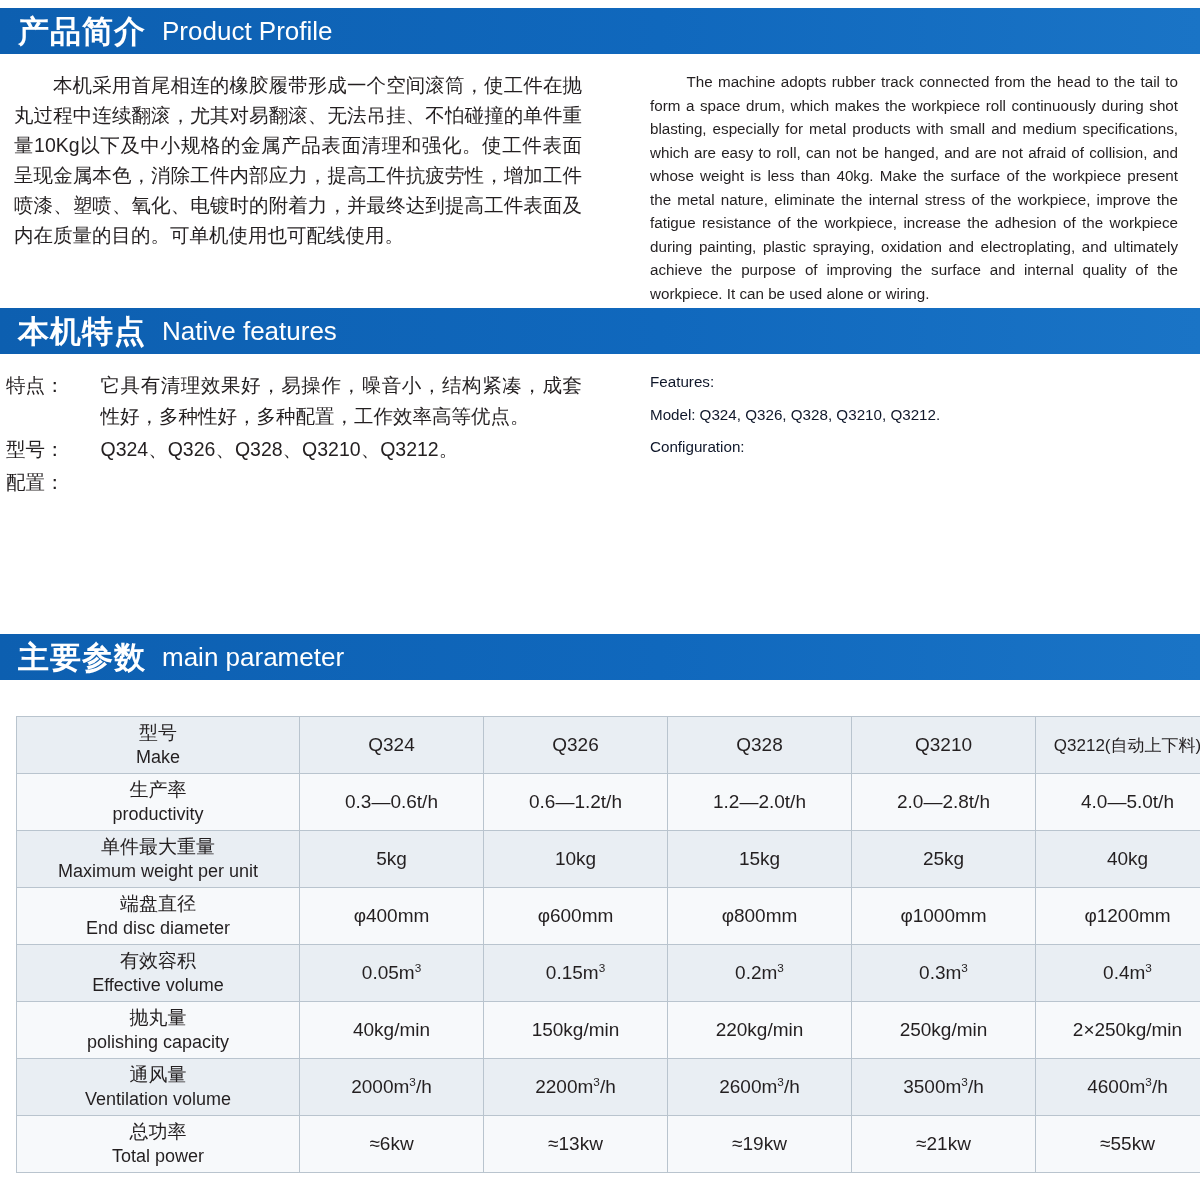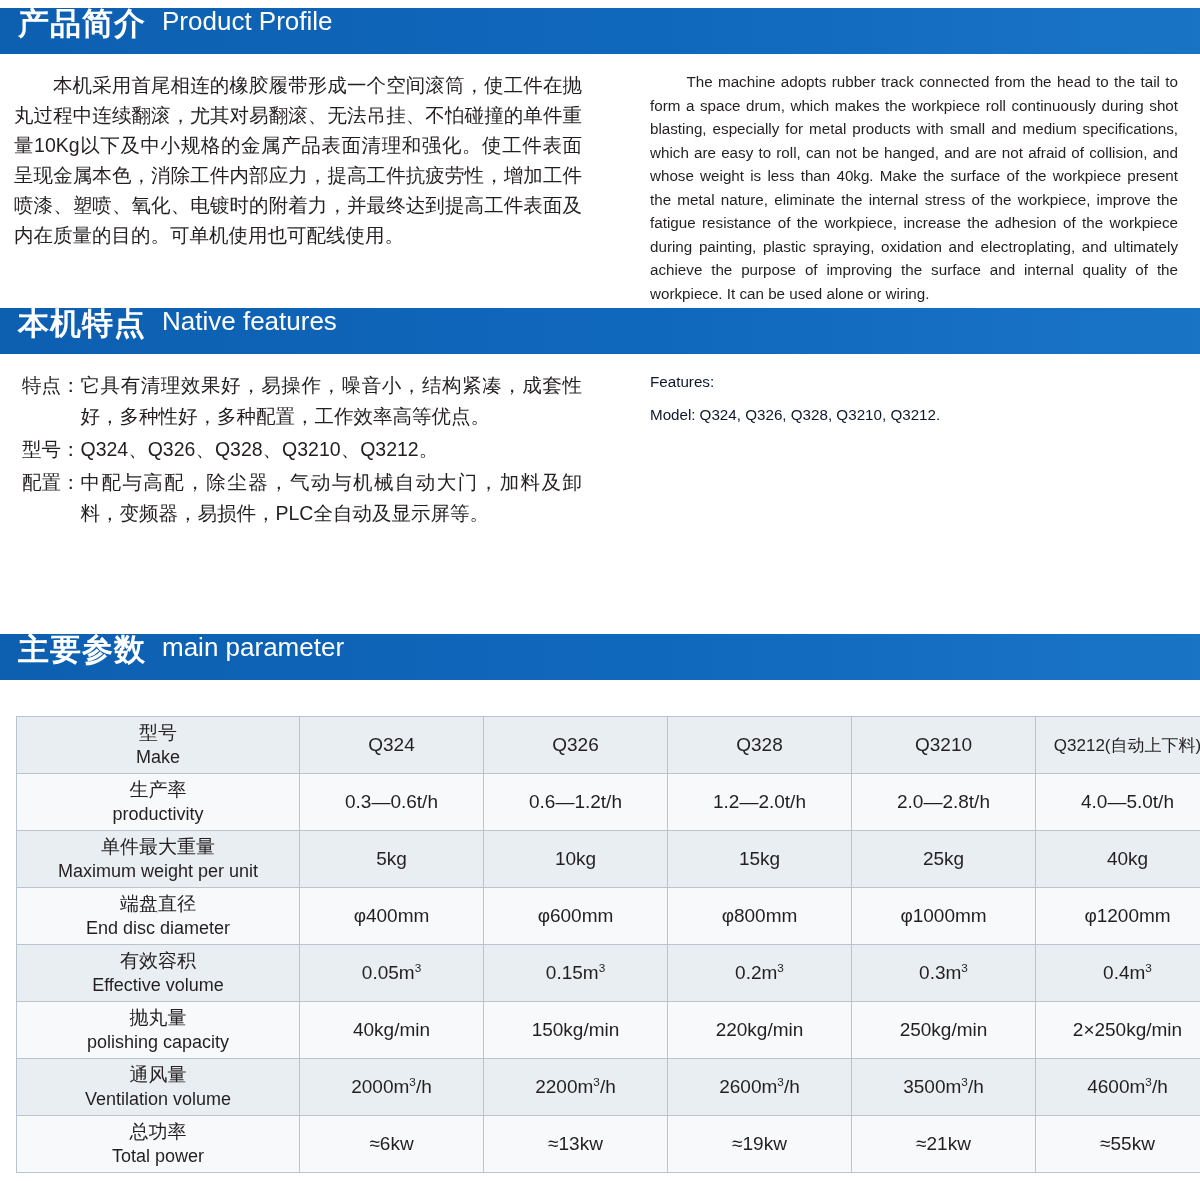--- a/index.html
+++ b/index.html
@@ -18,21 +18,21 @@
 
   
   .section-bar {
     position: absolute;
     left: 0;
     width: 1200px;
     height: 46px;
     background: #0b62b4;
     background: linear-gradient(90deg, #0d5fb0 0%, #1068bd 55%, #1a74c6 100%);
     display: flex;
-    align-items: flex-start;
+    align-items: center;
     box-sizing: border-box;
     padding-left: 18px;
   }
   .section-bar .cn {
     font-size: 31px;
     font-weight: bold;
     color: #ffffff;
     letter-spacing: 1px;
     line-height: 1;
   }
@@ -91,20 +91,21 @@
     margin-bottom: 2px;
   }
   .feat-cn-row .lbl {
     white-space: nowrap;
     flex: 0 0 auto;
   }
   .feat-cn-row .val {
     flex: 1 1 auto;
     text-align: justify;
     text-justify: inter-ideograph;
+    margin-left: 36px;
   }
 
   .feat-en-row {
     display: flex;
     font-size: 15.2px;
     line-height: 23.5px;
     color: #0f172a;
     margin-bottom: 9px;
   }
   .feat-en-row .lbl {
@@ -180,50 +181,50 @@
     <p class="p-en">The machine adopts rubber track connected from the head to the tail to form a space drum, which makes the workpiece roll continuously during shot blasting, especially for metal products with small and medium specifications, which are easy to roll, can not be hanged, and are not afraid of collision, and whose weight is less than 40kg. Make the surface of the workpiece present the metal nature, eliminate the internal stress of the workpiece, improve the fatigue resistance of the workpiece, increase the adhesion of the workpiece during painting, plastic spraying, oxidation and electroplating, and ultimately achieve the purpose of improving the surface and internal quality of the workpiece. It can be used alone or wiring.</p>
   </div>
 </div>
 
 <div class="section-bar" style="top:308px;">
   <span class="cn">本机特点</span>
   <span class="en">Native features</span>
 </div>
 
 <div class="two-col" style="top:370px;">
-  <div class="col-cn" style="padding-left:22px;">
+  <div class="col-cn" style="padding-left:6px;">
 
     <div class="feat-cn-row">
       <span class="lbl">特点：</span>
       <span class="val">它具有清理效果好，易操作，噪音小，结构紧凑，成套性好，多种性好，多种配置，工作效率高等优点。</span>
     </div>
 
     <div class="feat-cn-row">
       <span class="lbl">型号：</span>
       <span class="val">Q324、Q326、Q328、Q3210、Q3212。</span>
     </div>
 
     <div class="feat-cn-row">
       <span class="lbl">配置：</span>
-      <span class="val">中配与高配，除尘器，气动与机械自动大门，加料及卸料，变频器，易损件，PLC全自动及显示屏等。</span>
     </div>
 
   </div>
   <div class="col-en" style="padding-left:54px;padding-right:26px;">
 
     <div class="feat-en-row">
       <span class="lbl">Features:</span>
     </div>
 
     <div class="feat-en-row single">
       <span class="lbl">Model:</span>
       <span class="val">Q324, Q326, Q328, Q3210, Q3212.</span>
     </div>
 
     <div class="feat-en-row">
+      <span class="lbl">Configuration:</span>
     </div>
 
   </div>
 </div>
 
 <div class="section-bar" style="top:634px;">
   <span class="cn">主要参数</span>
   <span class="en">main parameter</span>
 </div>
 

